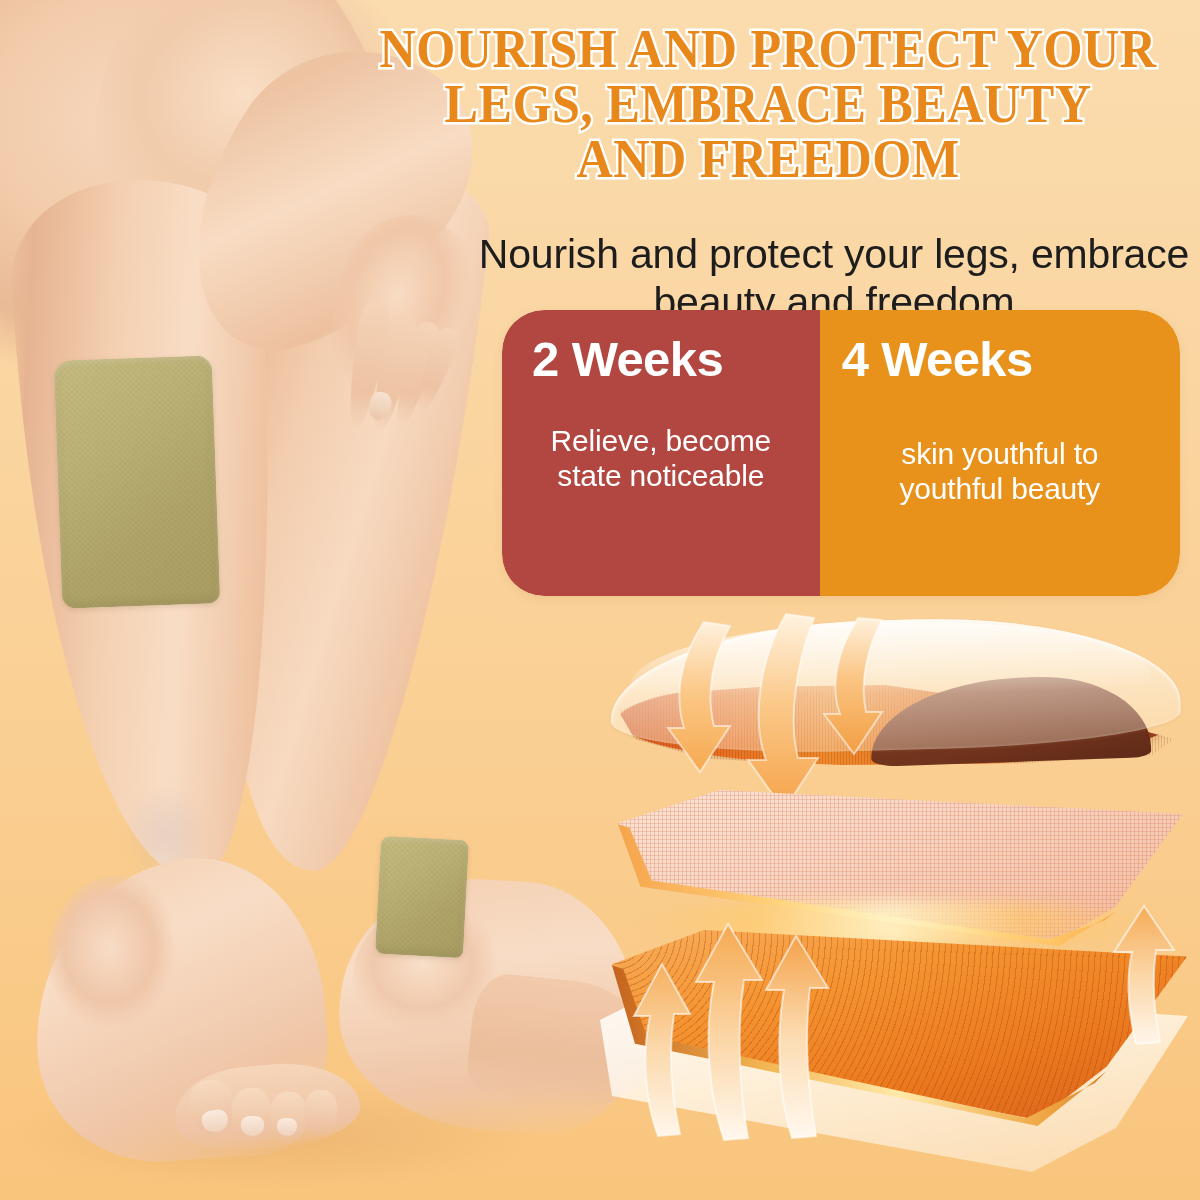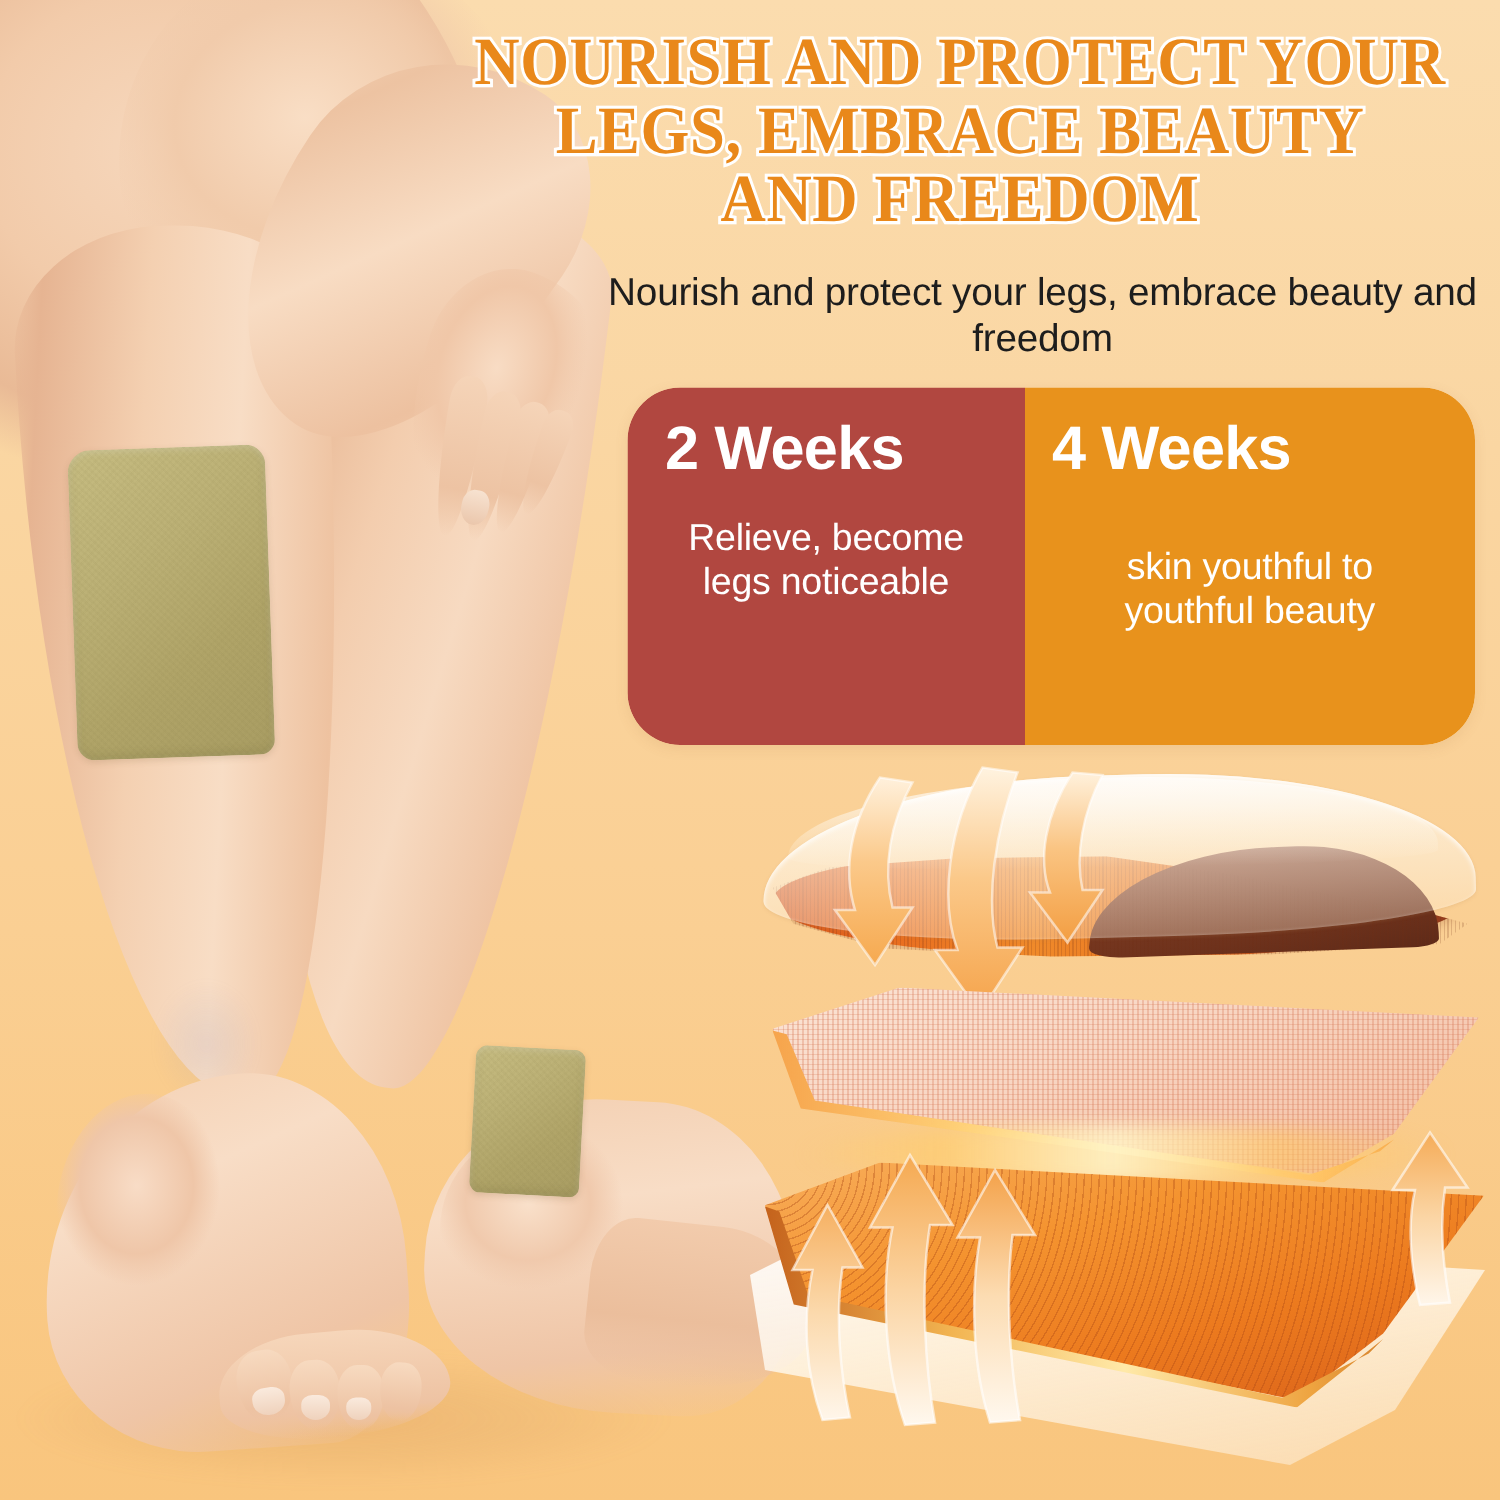--- a/index.html
+++ b/index.html
@@ -168,23 +168,23 @@
     transform:scaleX(.93);
     transform-origin:center top;
     -webkit-text-stroke:5px #FFFFFF;
     paint-order:stroke fill;
     text-shadow:0 0 2px rgba(255,255,255,.95);
   }
   .headline .ln{ display:block; white-space:nowrap; }
 
   
   .subtitle{
-    position:absolute; left:478px; top:216px; width:712px;
+    position:absolute; left:478px; top:230px; width:712px;
     text-align:center;
-    font-size:31px;
+    font-size:41px;
     line-height:1.18;
     color:#1D1D1D;
     letter-spacing:-.2px;
   }
 
   
   .compare{
     position:absolute; left:502px; top:310px; width:678px; height:286px;
     border-radius:42px;
     display:flex;
@@ -210,21 +210,21 @@
     letter-spacing:-.6px;
   }
   .panel-left .panel-title{ text-align:left; padding-left:8px; }
   .panel-right .panel-title{ text-align:left; }
   .panel-desc{
     color:#FFFFFF;
     font-size:30px;
     line-height:1.17;
     letter-spacing:-.2px;
   }
-  .panel-left .panel-desc{ text-align:center; margin-top:28px; }
+  .panel-left .panel-desc{ text-align:center; margin-top:38px; }
   .panel-right .panel-desc{ text-align:center; margin-top:16px; }
 
   
   .diagram{ position:absolute; left:600px; top:600px; width:600px; height:560px; }
 
   
   .layer-top-film{
     position:absolute; left:10px; top:20px; width:570px; height:130px;
     background:linear-gradient(178deg, rgba(255,255,255,.80) 0%, rgba(255,250,240,.58) 42%, rgba(255,238,214,.30) 100%);
     border-radius:50% 50% 46% 46% / 78% 74% 26% 30%;
@@ -360,21 +360,21 @@
     <span>Nourish and protect your legs, embrace</span>
     <span>beauty and freedom</span>
   </div>
 
   <div class="compare">
 
     <div class="panel panel-left">
       <div class="panel-title">2 Weeks</div>
       <div class="panel-desc">
         <span>Relieve, become</span><br>
-        <span>legs noticeable</span>
+        <span>state noticeable</span>
       </div>
     </div>
 
     <div class="panel panel-right">
       <div class="panel-title">4 Weeks</div>
       <div class="panel-desc">
         <br>
         <span>skin youthful to</span><br>
         <span>youthful beauty</span>
       </div>

